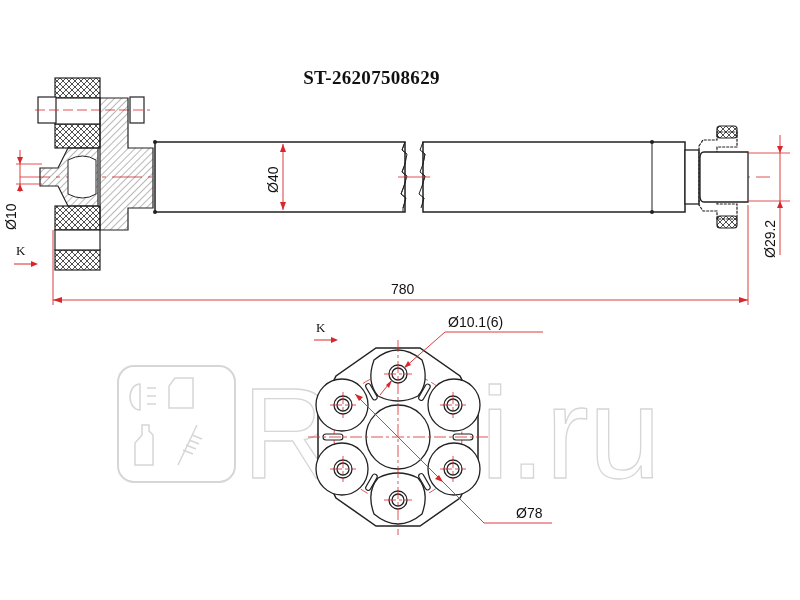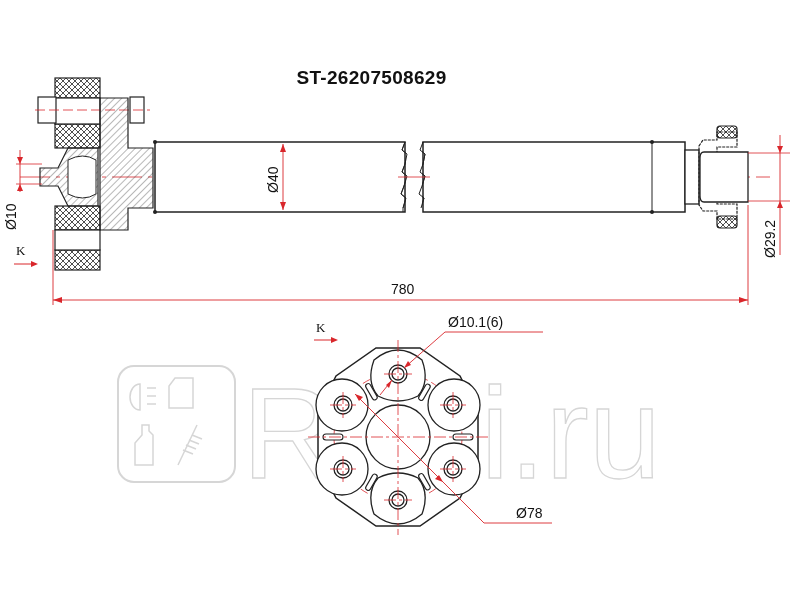--- a/index.html
+++ b/index.html
@@ -1,17 +1,17 @@
 <!DOCTYPE html>
 <html><head>
 <meta charset="utf-8">
 <style>
   html, body { margin:0; padding:0; background:#ffffff; }
   body { width:800px; height:600px; position:relative; overflow:hidden; font-family:"Liberation Sans", sans-serif; }
-  #title { position:absolute; left:0; width:743px; top:67px; text-align:center; font-weight:bold; font-size:19px; color:#111; letter-spacing:0.3px; }
+  #title { position:absolute; left:0; width:743px; top:67px; text-align:center; font-weight:bold; font-size:19px; color:#111; letter-spacing:0.3px;font-family:Liberation Serif, serif; }
   svg { position:absolute; left:0; top:0; }
   .lbl { font-family:"Liberation Sans", sans-serif; font-size:14px; fill:#111; }
   .klbl { font-family:"Liberation Serif", serif; font-size:13px; fill:#111; }
   .wm { font-family:"Liberation Sans", sans-serif; font-size:130px; fill:none; stroke:#d6d6d6; stroke-width:1.3; }
 </style>
 </head>
 <body>
 
 <div id="title">ST-26207508629</div>
 

